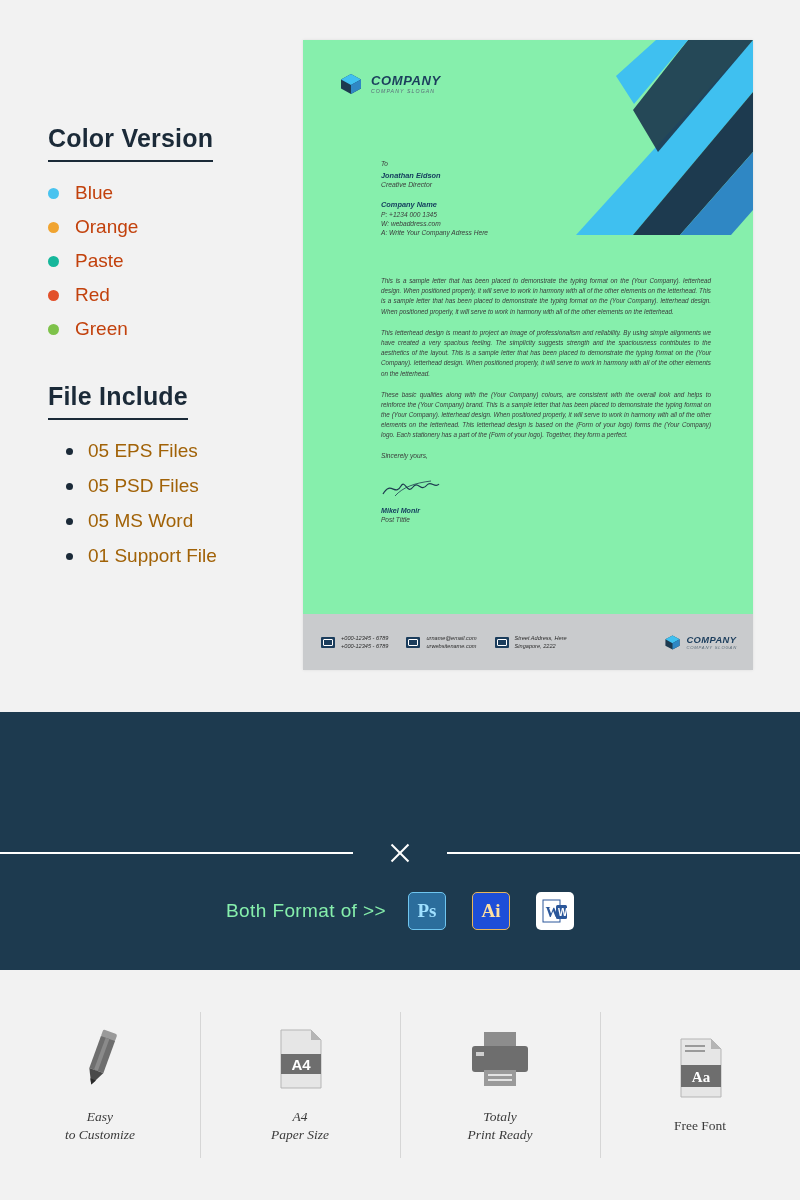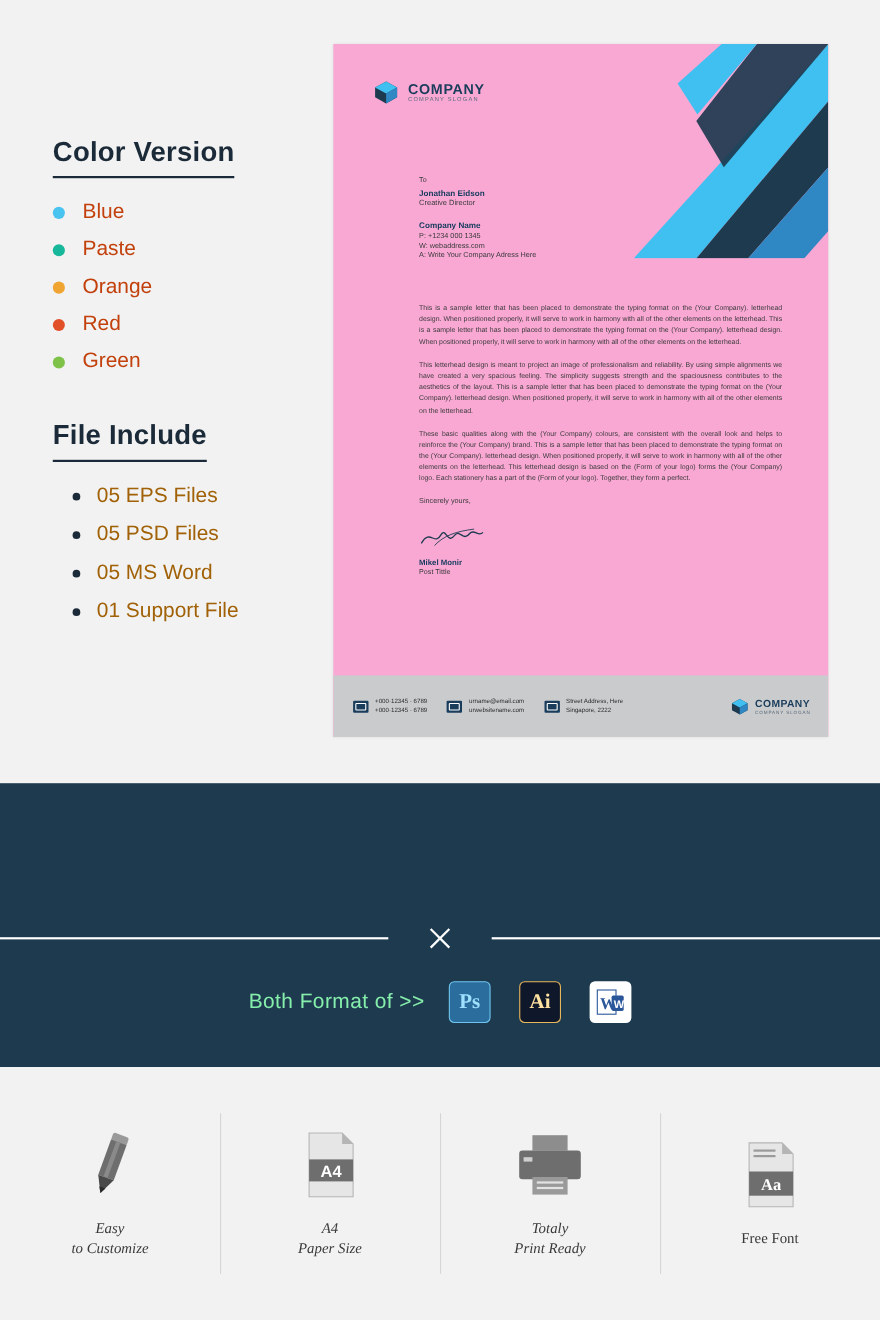--- a/index.html
+++ b/index.html
@@ -42,22 +42,23 @@
   }
   .bullet {
     width: 7px; height: 7px; border-radius: 50%; background: #1b2a38;
     display: inline-block; margin-right: 15px; flex: 0 0 auto;
   }
   .file-name { font-size: 19px; color: #a16207; }
 
   
   .letter {
     position: absolute; left: 303px; top: 40px; width: 450px; height: 630px;
-    background: #f9a8d4; overflow: hidden;
+    background: #86efac; overflow: hidden;
     box-shadow: 0 0 3px rgba(0,0,0,0.09);
+    font-style: italic;
   }
   
   .corner { position: absolute; right: 0; top: 0; width: 215px; height: 195px; overflow: hidden; }
 
   .logo-row { position: absolute; left: 36px; top: 32px; display: flex; align-items: center; }
   .logo-mark { width: 24px; height: 24px; margin-right: 8px; }
   .logo-text { line-height: 1; }
   .logo-company { font-size: 13px; font-weight: bold; color: #1b3d5c; letter-spacing: 0.6px; }
   .logo-slogan { font-size: 5.2px; color: #5a6b78; letter-spacing: 1.1px; margin-top: 2px; }
 
@@ -126,21 +127,21 @@
     display: flex; align-items: center; justify-content: center;
   }
   .format-label { font-size: 19px; color: #86efac; margin-right: 22px; letter-spacing: 0.4px; }
   .app-ico {
     width: 38px; height: 38px; border-radius: 5px; margin-right: 26px;
     display: flex; align-items: center; justify-content: center;
     font-size: 19px; font-weight: bold; font-family: "Liberation Serif", serif;
   }
   .app-ico.last { margin-right: 0; }
   .ps { background: #2b6d9c; color: #9fe0ff; border: 1.5px solid #6fc5ef; }
-  .ai { background: #0f172a; color: #ffe1a0; border: 1.5px solid #e8b65b; }
+  .ai { background: #1d4ed8; color: #ffe1a0; border: 1.5px solid #e8b65b; }
   .wd { background: #ffffff; color: #2b579a; position: relative; }
 
   
   .features {
     position: absolute; left: 0; top: 970px; width: 800px; height: 230px;
     background: #f2f2f2; display: flex;
   }
   .feature {
     flex: 1 1 0; display: flex; flex-direction: column;
     align-items: center; justify-content: center; position: relative;
@@ -165,26 +166,26 @@
 
     <div class="info-col">
       <div>
         <div class="section-title">Color Version</div>
         <ul class="color-list">
           <li>
             <span class="dot" style="background:#49c3ef"></span>
             <span class="color-name">Blue</span>
           </li>
           <li>
+            <span class="dot" style="background:#f0a431"></span>
+            <span class="color-name">Orange</span>
+          </li>
+          <li>
             <span class="dot" style="background:#16b79b"></span>
             <span class="color-name">Paste</span>
-          </li>
-          <li>
-            <span class="dot" style="background:#f0a431"></span>
-            <span class="color-name">Orange</span>
           </li>
           <li>
             <span class="dot" style="background:#e2502a"></span>
             <span class="color-name">Red</span>
           </li>
           <li>
             <span class="dot" style="background:#7ec24a"></span>
             <span class="color-name">Green</span>
           </li>
         </ul>

